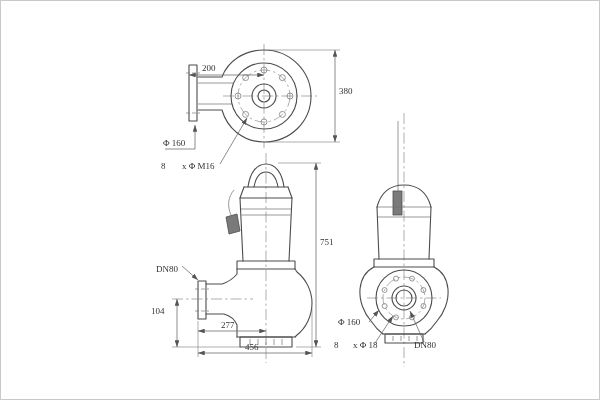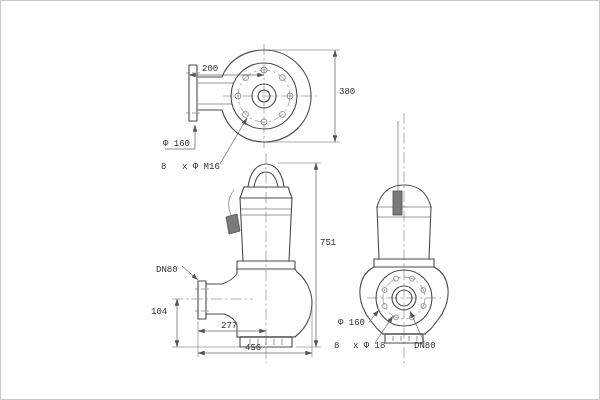--- a/index.html
+++ b/index.html
@@ -1,21 +1,21 @@
 <!DOCTYPE html>
 <html><head>
 <meta charset="utf-8">
 <style>
   html,body{margin:0;padding:0;background:#ffffff;}
   .canvas{
     position:relative;
     width:598px;height:398px;
     border:1px solid #c9c9c9;
     background:#ffffff;
-    font-family:Liberation Mono, monospace;
+    font-family:Liberation Serif, serif;
     overflow:hidden;
   }
   svg{display:block;}
   .outline{fill:none;stroke:#4d4d4d;stroke-width:1.1;stroke-linecap:round;stroke-linejoin:round;}
   .thin{fill:none;stroke:#6e6e6e;stroke-width:0.7;}
   .center{fill:none;stroke:#8c8c8c;stroke-width:0.7;stroke-dasharray:11 3 2.5 3;}
   .dim{fill:none;stroke:#666666;stroke-width:0.75;}
   .ext{fill:none;stroke:#7a7a7a;stroke-width:0.6;}
   .dash{fill:none;stroke:#7a7a7a;stroke-width:0.7;stroke-dasharray:4 2;}
   .dark{fill:#7a7a7a;stroke:#4d4d4d;stroke-width:0.8;}

